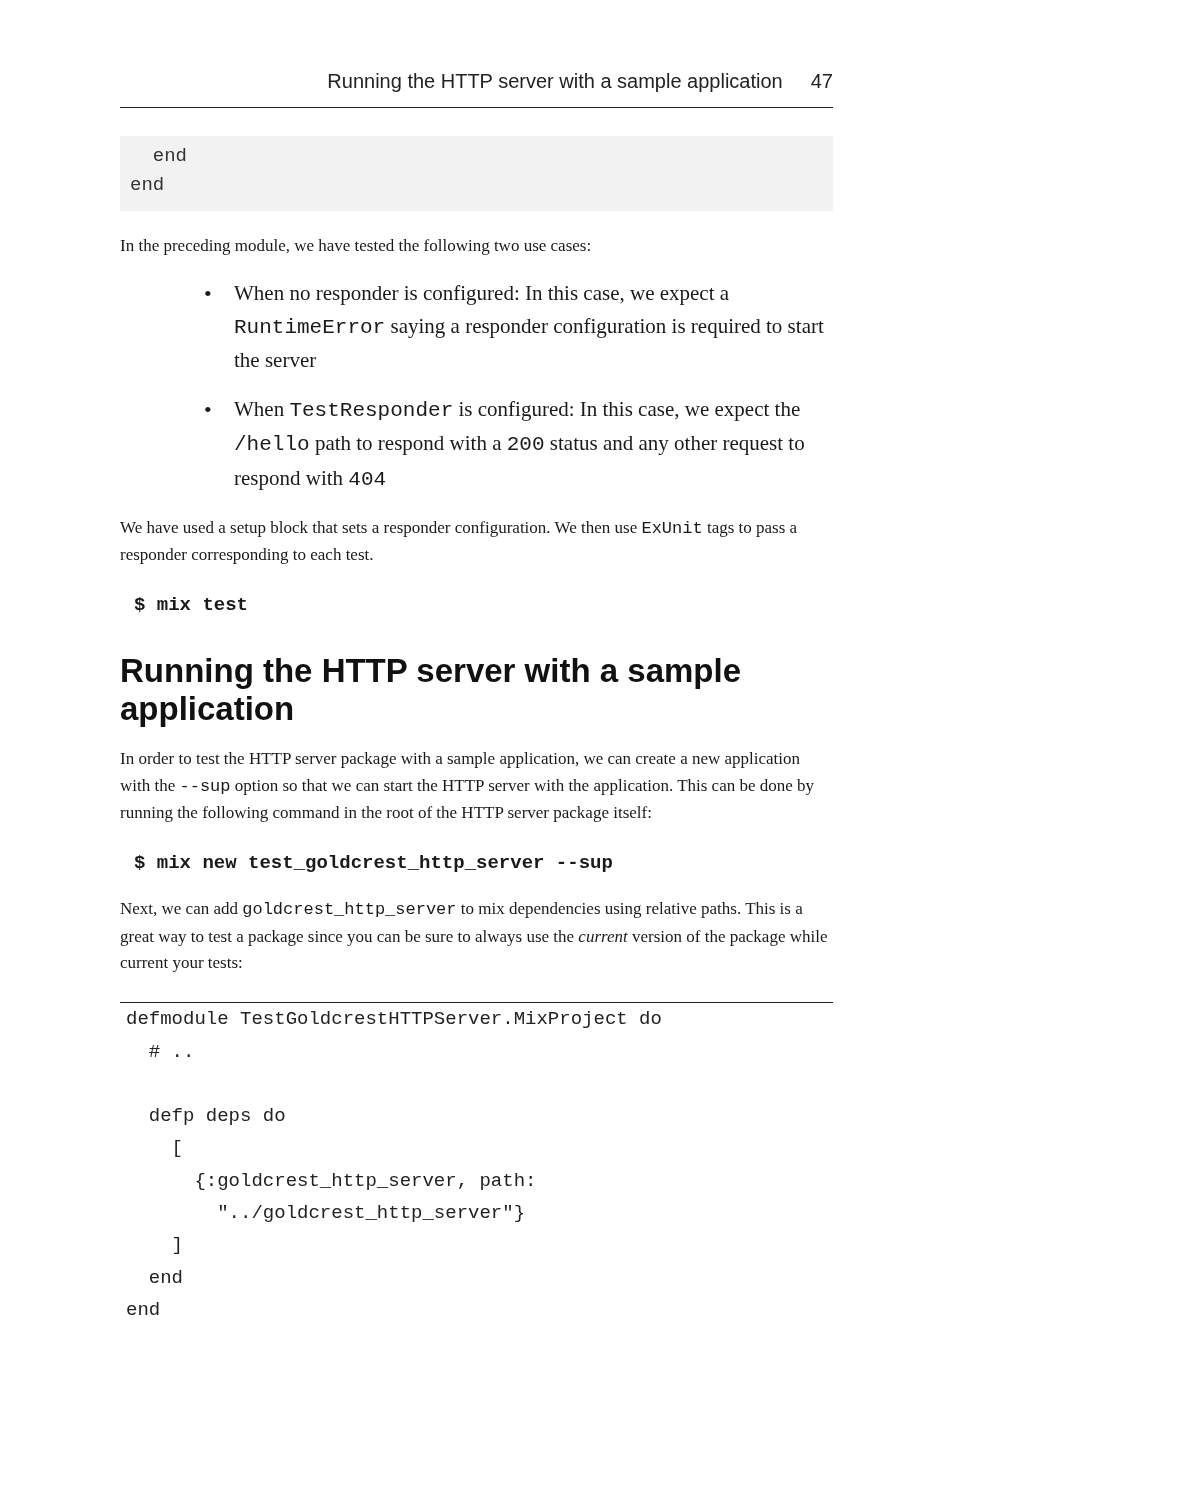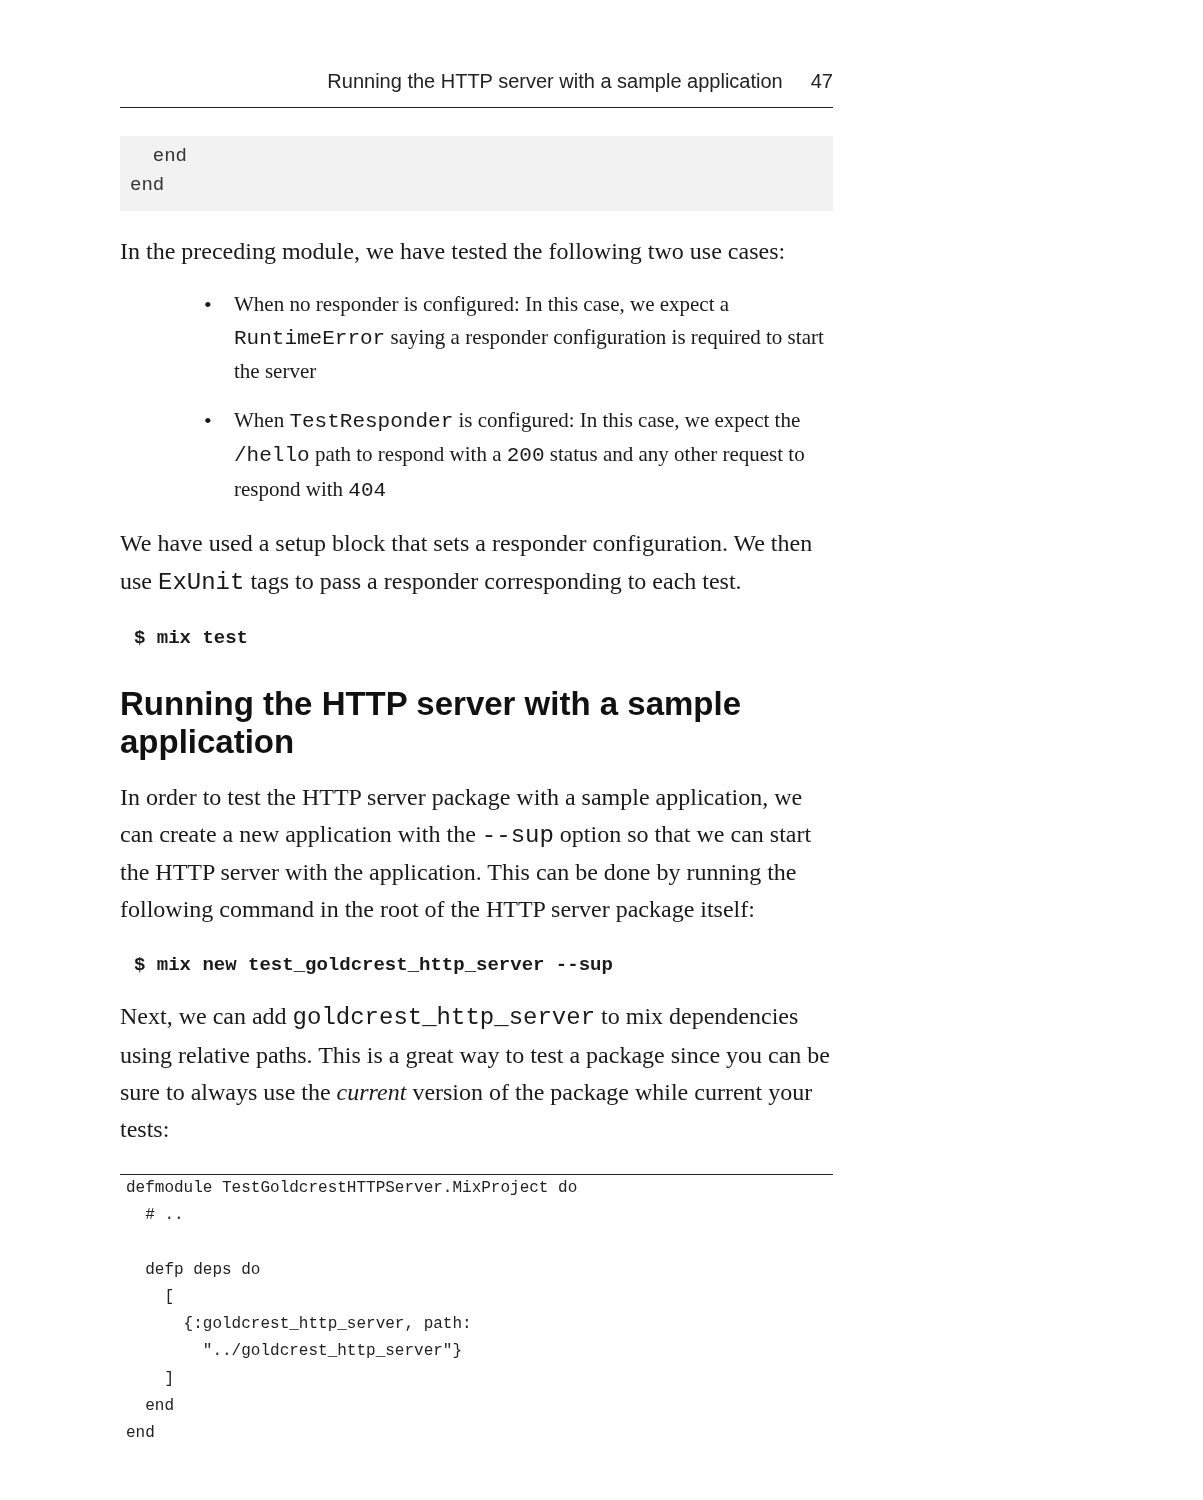--- a/index.html
+++ b/index.html
@@ -34,21 +34,21 @@
     padding: 6px 10px 10px 10px;
     font-family: "Courier New", Courier, monospace;
     font-size: 19px;
     line-height: 1.55;
     white-space: pre;
     color: #333;
     margin-bottom: 22px;
   }
   .code-block.no-top-margin { margin-top: 0; }
   .body-text {
-    font-size: 24px;
+    font-size: 17px;
     line-height: 1.55;
     margin: 8px 0 18px 0;
     color: #1a1a1a;
   }
   ul.body-list {
     font-size: 21px;
     line-height: 1.55;
     margin: 0 0 18px 0;
     padding-left: 78px;
     list-style: none;
@@ -88,21 +88,21 @@
     margin: 26px 0 0 0;
   }
   .file-label {
     font-family: -apple-system, "Segoe UI", Arial, sans-serif;
     font-weight: 700;
     font-size: 22px;
     margin: 14px 0 18px 2px;
   }
   .plain-code {
     font-family: "Courier New", Courier, monospace;
-    font-size: 16px;
+    font-size: 19px;
     line-height: 1.7;
     white-space: pre;
     color: #222;
     margin-left: 6px;
   }
 </style>
 </head>
 <body>
 
 <div class="page">

